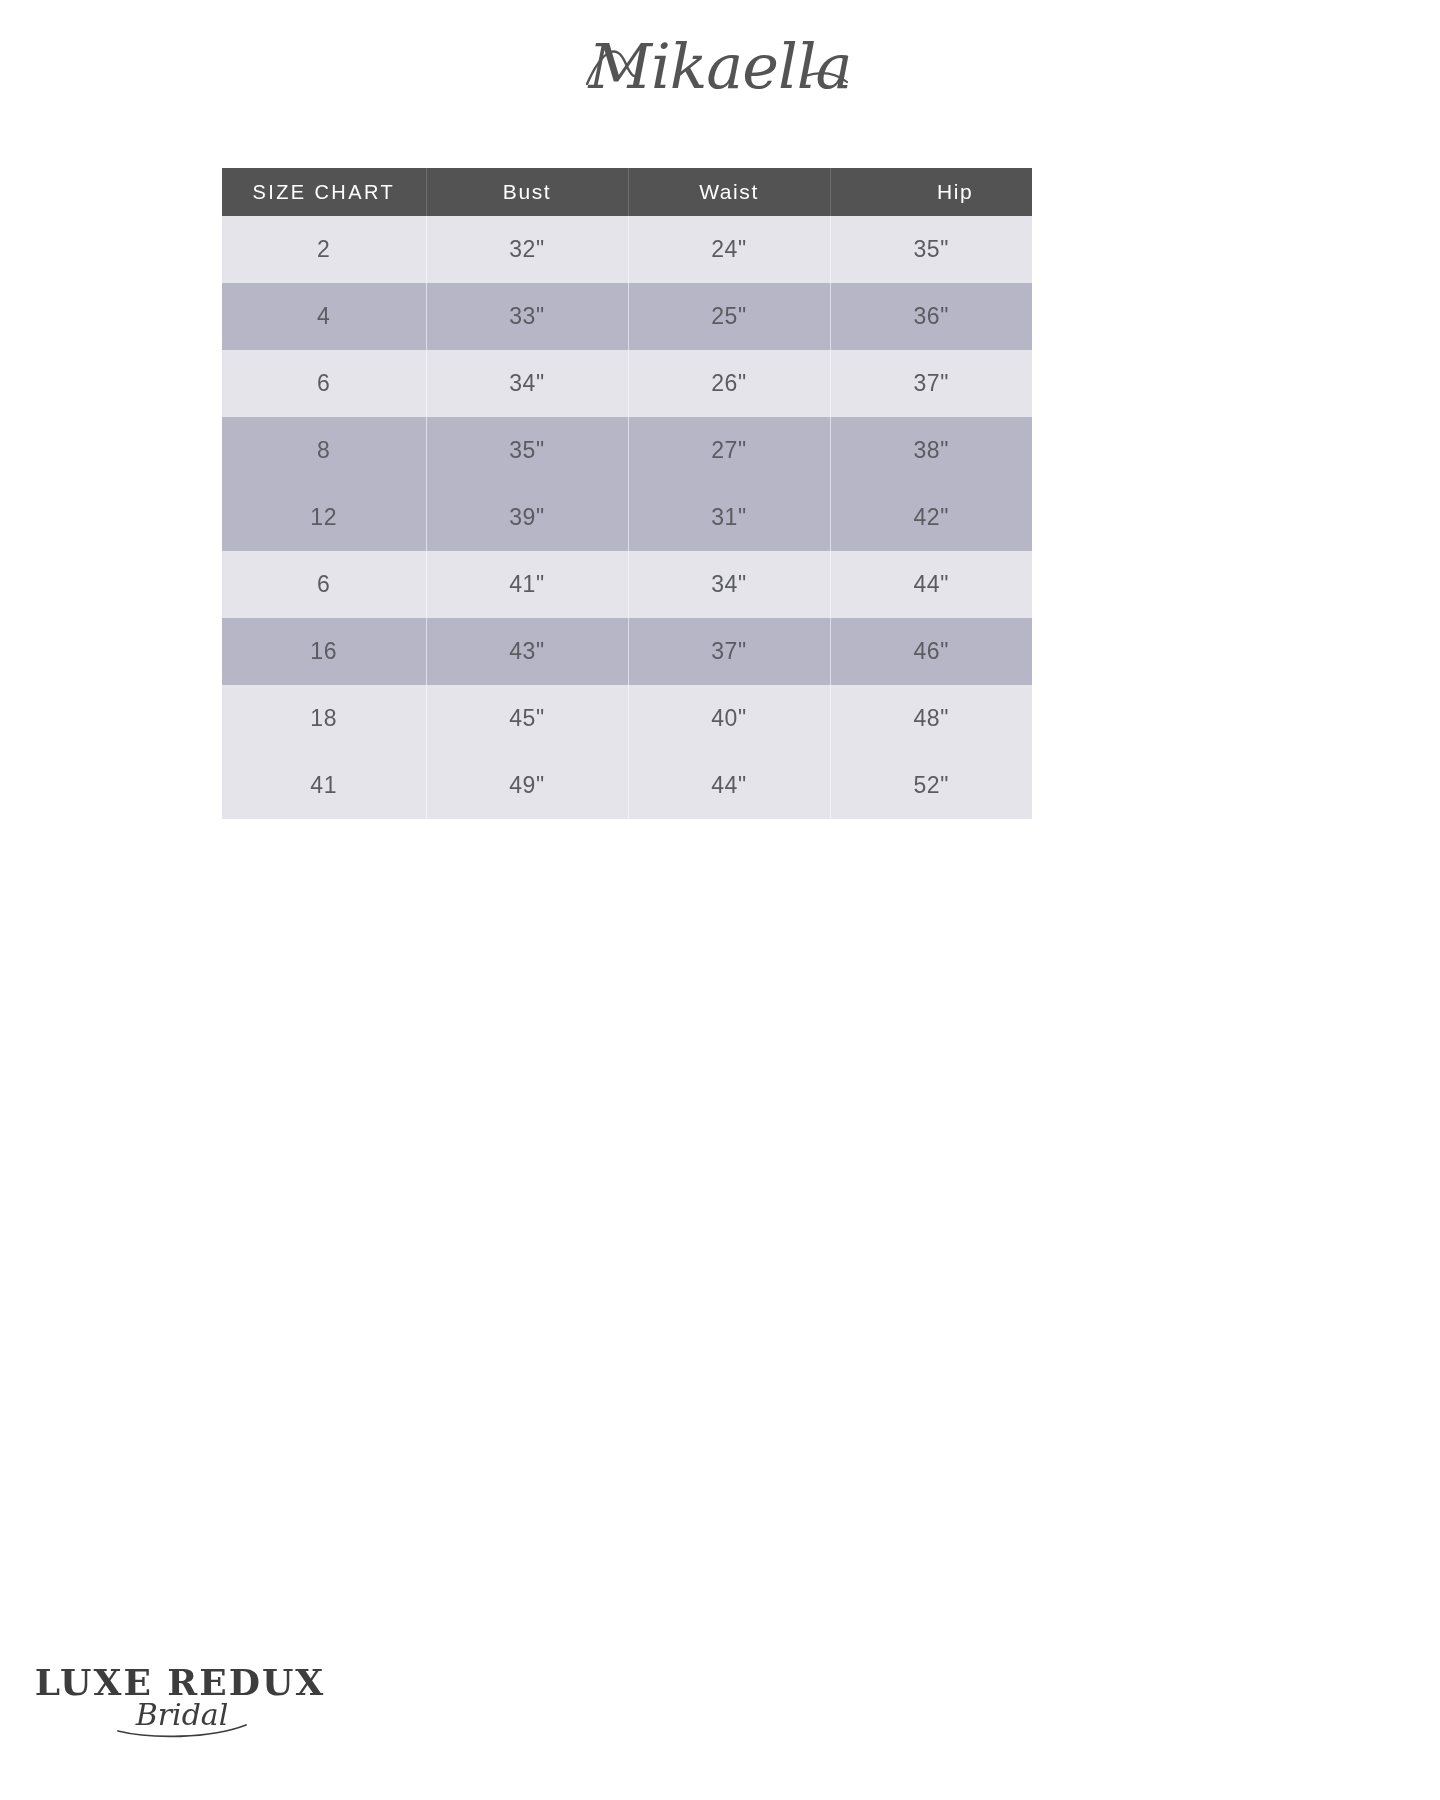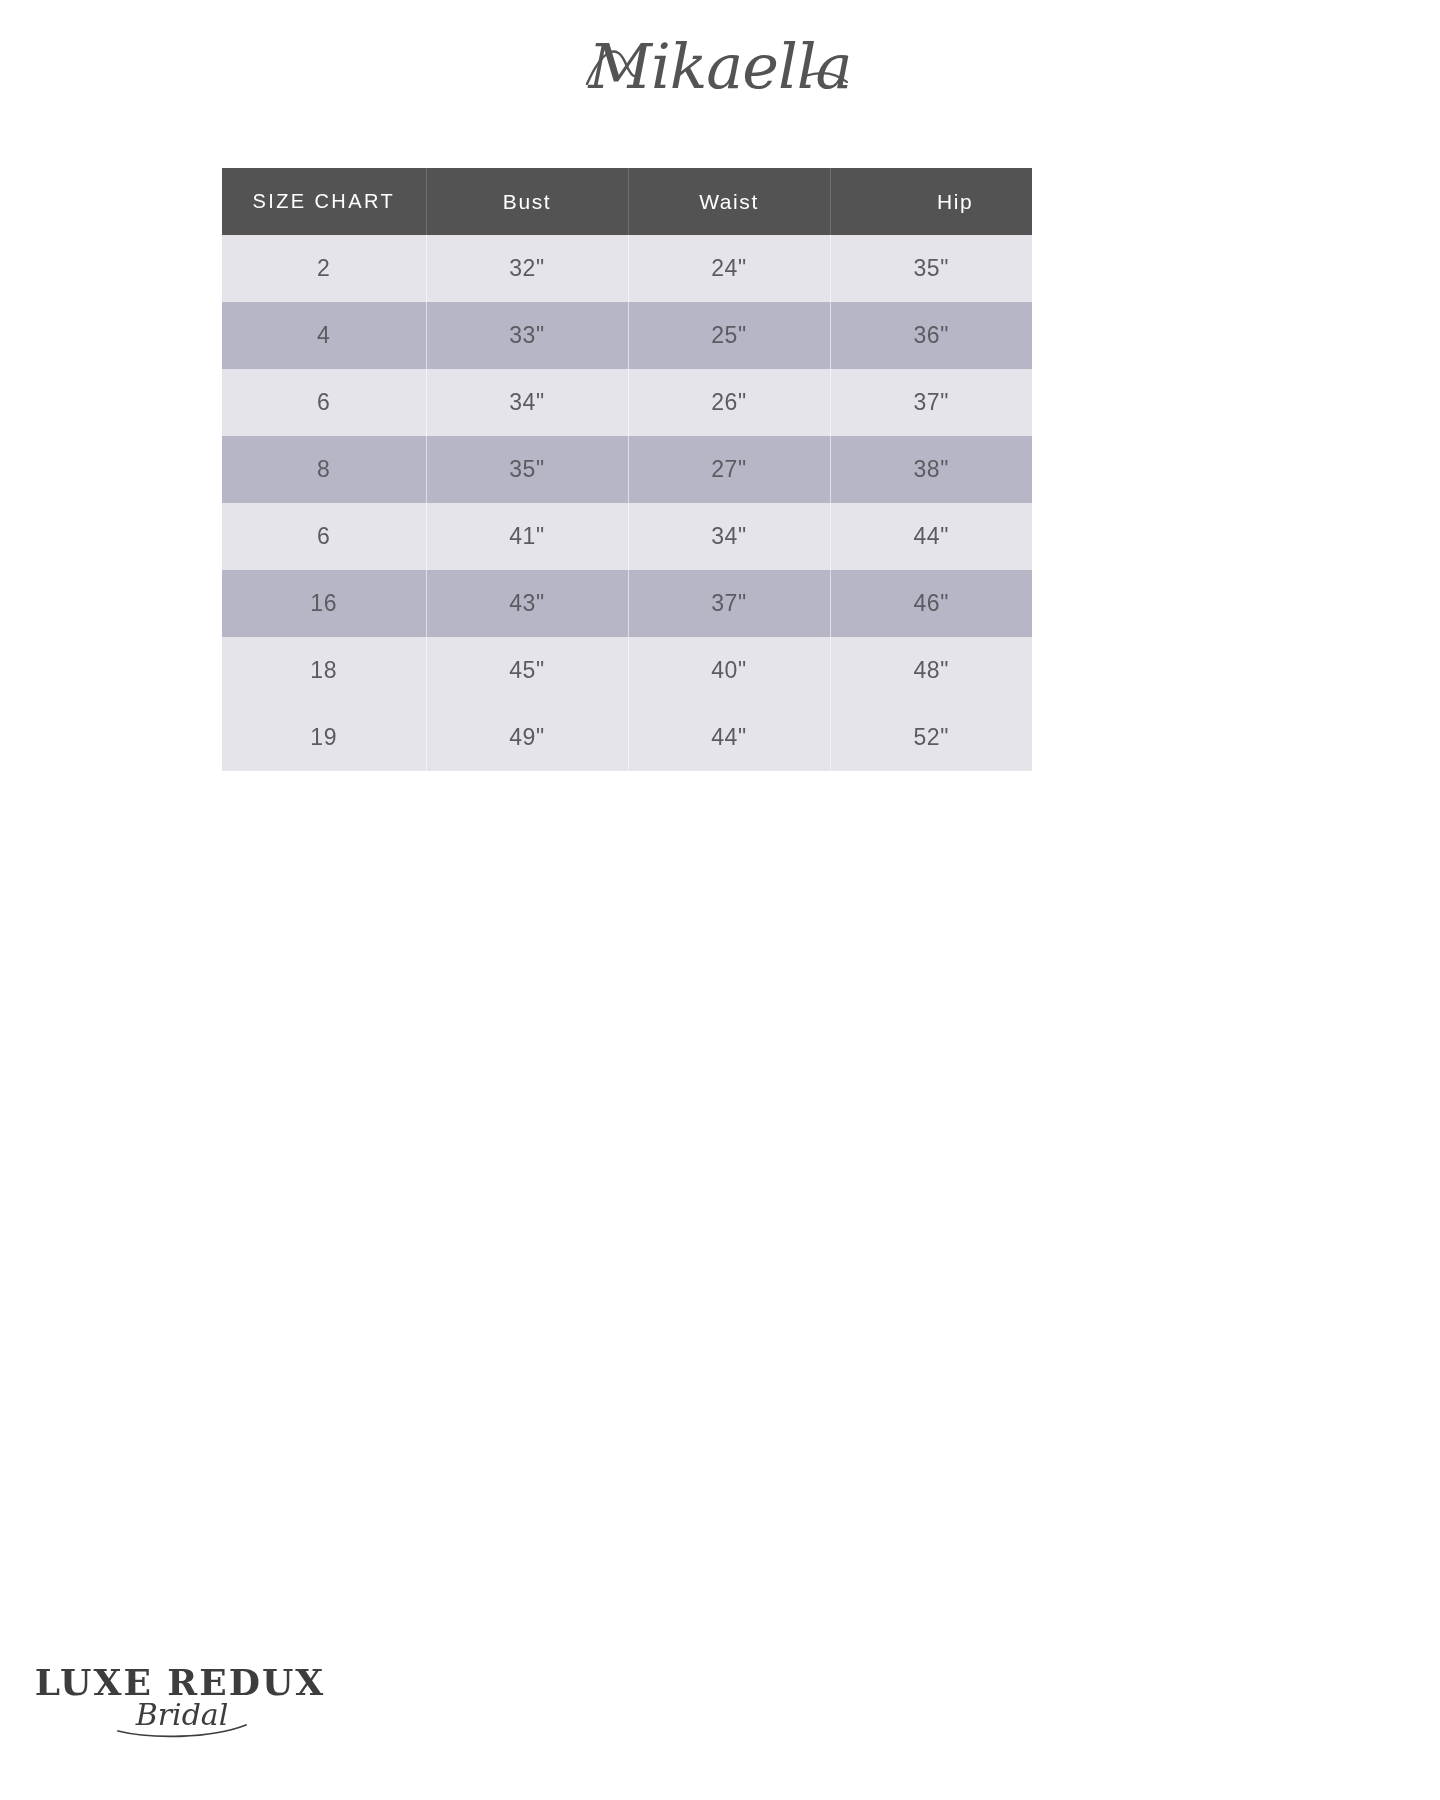--- a/index.html
+++ b/index.html
@@ -39,21 +39,21 @@
     table-layout: fixed;
   }
   .chart-table col.c-size { width: 204px; }
   .chart-table col.c-bust { width: 202px; }
   .chart-table col.c-waist { width: 202px; }
   .chart-table col.c-hip  { width: 202px; }
 
   .chart-table thead th {
     background: #535353;
     color: #ffffff;
-    height: 67px;
+    height: 48px;
     font-weight: 400;
     font-size: 21px;
     letter-spacing: 1.6px;
     text-align: center;
     vertical-align: middle;
     border-right: 1px solid #6e6e6e;
   }
   .chart-table thead th:last-child { border-right: none; padding-left: 48px; }
   .chart-table thead th.th-size {
     letter-spacing: 2.4px;
@@ -131,40 +131,46 @@
       <td>34"</td>
       <td>26"</td>
       <td>37"</td>
     </tr>
     <tr class="row-dark">
       <td>8</td>
       <td>35"</td>
       <td>27"</td>
       <td>38"</td>
     </tr>
+    <tr class="row-dark">
+      <td>12</td>
+      <td>39"</td>
+      <td>31"</td>
+      <td>42"</td>
+    </tr>
     <tr class="row-light">
       <td>6</td>
       <td>41"</td>
       <td>34"</td>
       <td>44"</td>
     </tr>
     <tr class="row-dark">
       <td>16</td>
       <td>43"</td>
       <td>37"</td>
       <td>46"</td>
     </tr>
     <tr class="row-light">
       <td>18</td>
       <td>45"</td>
       <td>40"</td>
       <td>48"</td>
     </tr>
     <tr class="row-light">
-      <td>19</td>
+      <td>41</td>
       <td>49"</td>
       <td>44"</td>
       <td>52"</td>
     </tr>
   </tbody>
 </table>
 
 <div class="footer-wrap">
   <svg class="footer-svg" width="360" height="110" viewBox="0 0 360 110">
     <text x="180" y="48" text-anchor="middle" font-family="'DejaVu Serif', serif" font-size="36" font-weight="bold" fill="#3d3d3d" letter-spacing="2">LUXE REDUX</text>

